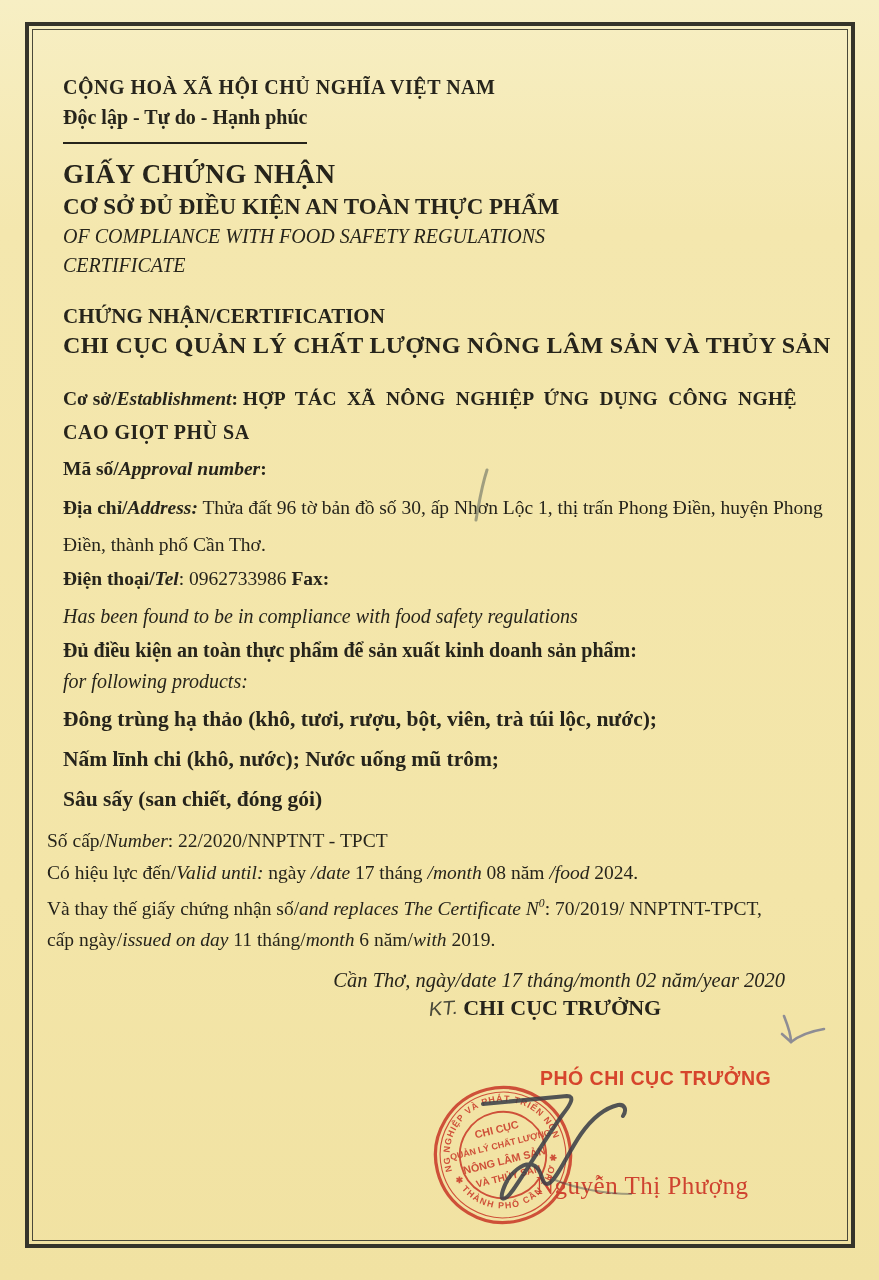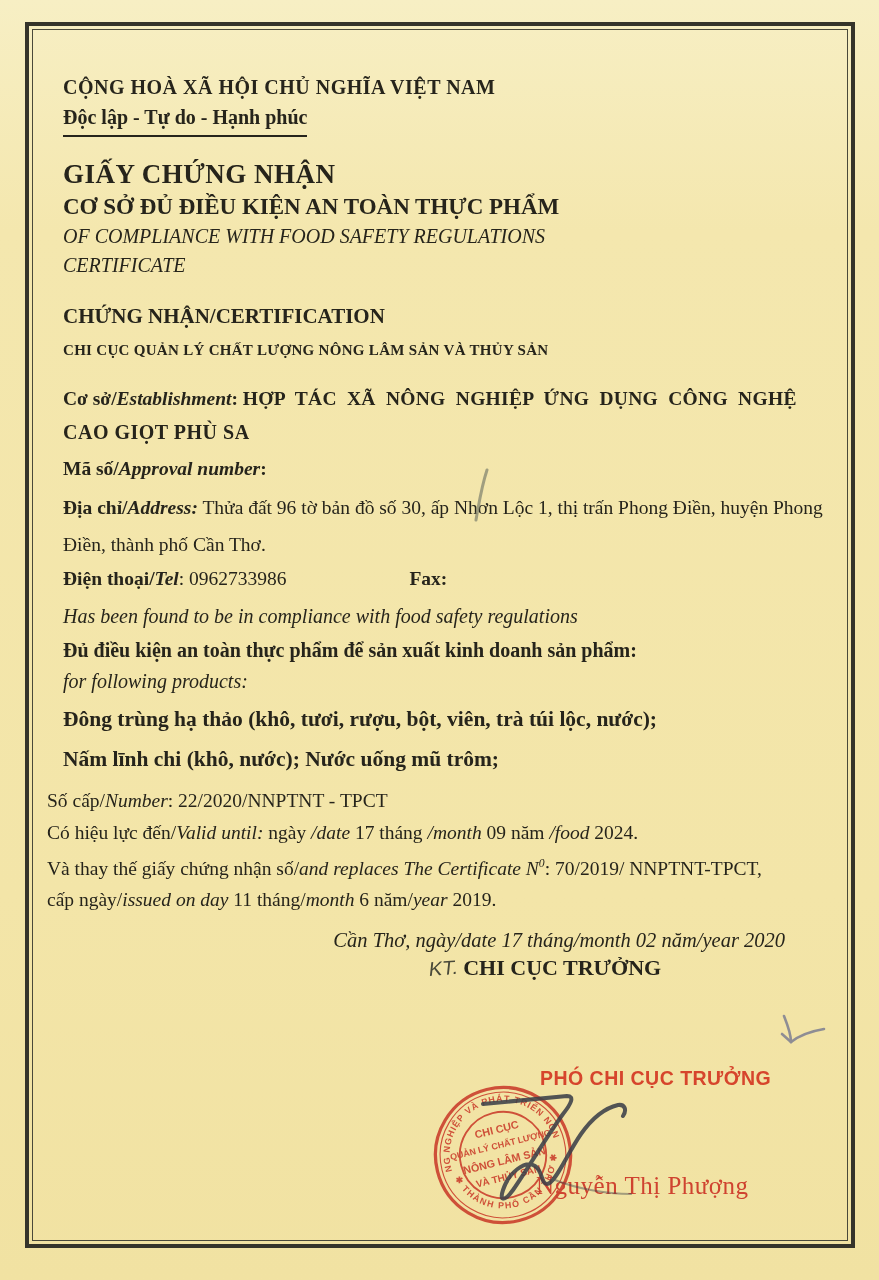--- a/index.html
+++ b/index.html
@@ -20,35 +20,35 @@
     position:absolute;left:25px;top:22px;right:24px;bottom:32px;
     padding:54px 18px 0 38px;box-sizing:border-box;
   }
   .c{}
   .l{text-align:left;}
   .it{font-style:italic;}
   .bd{font-weight:bold;}
   sup{font-size:60%;}
   .nat-title{font-weight:bold;font-size:20px;letter-spacing:.5px;}
   .motto{margin-top:7px;font-weight:bold;font-size:20px;}
-  .motto span{border-bottom:2.5px solid #26241b;padding-bottom:7px;}
+  .motto span{border-bottom:2.5px solid #26241b;padding-bottom:14px;}
   .title1{margin-top:30px;font-weight:bold;font-size:27px;letter-spacing:.5px;}
   .title2{margin-top:4px;font-weight:bold;font-size:23px;}
   .cert-en{margin-top:6px;font-style:italic;font-size:20px;}
   .cert-en2{margin-top:5px;font-style:italic;font-size:20px;}
   .chungnhan{margin-top:27px;font-weight:bold;font-size:21px;}
-  .authority{margin-top:13px;font-weight:bold;font-size:15px;letter-spacing:.3px;}
+  .authority{margin-top:3px;font-weight:bold;font-size:24px;letter-spacing:.3px;}
   .estab{margin-top:25px;font-size:19.5px;line-height:30px;}
   .estab .name{word-spacing:5px;letter-spacing:.3px;}
   .estab2{margin-top:7px;font-weight:bold;font-size:20px;letter-spacing:.5px;}
   .ln{font-size:19.5px;line-height:31px;}
   .approval{margin-top:9px;}
   .address{margin-top:5px;line-height:37px;}
   .phone{margin-top:0;}
-  .phone .fax{display:inline-block;margin-left:118px;}
+  .phone .fax{display:inline-block;}
   .dudieu{margin-top:11px;font-weight:bold;font-size:20px;}
   .hasbeen{margin-top:11px;font-style:italic;font-size:20px;}
   .forprod{margin-top:8px;font-style:italic;font-size:20px;}
   .product{font-weight:bold;font-size:21.5px;margin-top:13px;line-height:27px;}
   .issuance{margin-top:12px;margin-left:-16px;}
   .iss-ln{font-size:19.5px;line-height:31.5px;}
   .dateline{margin-top:13px;font-style:italic;font-size:20.5px;text-align:right;padding-right:52px;}
   .ktline{margin-top:3px;font-size:22px;text-align:center;position:relative;left:95px;}
   .kt{font-family:"Liberation Sans",sans-serif;color:#4a4a3a;display:inline-block;
       transform:skewX(-10deg) rotate(-4deg);font-size:20px;}
@@ -94,26 +94,27 @@
     <span><span class="bd">Điện thoại/</span><span class="it bd">Tel</span><span>: 0962733986</span></span>
     <span class="bd fax">Fax:</span>
   </div>
 
   <div class="c hasbeen">Has been found to be in compliance with food safety regulations</div>
   <div class="c dudieu">Đủ điều kiện an toàn thực phẩm để sản xuất kinh doanh sản phẩm:</div>
   <div class="c forprod">for following products:</div>
 
   <div class="c product">Đông trùng hạ thảo (khô, tươi, rượu, bột, viên, trà túi lộc, nước);</div>
   <div class="c product">Nấm līnh chi (khô, nước); Nước uống mũ trôm;</div>
+  <div class="c product">Sâu sấy (san chiết, đóng gói)</div>
 
   <div class="issuance">
     <div class="l iss-ln"><span>Số cấp/</span><span class="it">Number</span><span>: 22/2020/NNPTNT - TPCT</span></div>
-    <div class="l iss-ln"><span>Có hiệu lực đến/</span><span class="it">Valid until:</span><span> ngày </span><span class="it">/date</span><span> 17 tháng </span><span class="it">/month</span><span> 09 năm </span><span class="it">/food</span><span> 2024.</span></div>
+    <div class="l iss-ln"><span>Có hiệu lực đến/</span><span class="it">Valid until:</span><span> ngày </span><span class="it">/date</span><span> 17 tháng </span><span class="it">/month</span><span> 08 năm </span><span class="it">/food</span><span> 2024.</span></div>
     <div class="l iss-ln"><span>Và thay thế giấy chứng nhận số/</span><span class="it">and replaces The Certificate N</span><sup class="it">0</sup><span>: 70/2019/ NNPTNT-TPCT,</span></div>
-    <div class="l iss-ln"><span>cấp ngày/</span><span class="it">issued on day</span><span> 11 tháng/</span><span class="it">month</span><span> 6 năm/</span><span class="it">year</span><span> 2019.</span></div>
+    <div class="l iss-ln"><span>cấp ngày/</span><span class="it">issued on day</span><span> 11 tháng/</span><span class="it">month</span><span> 6 năm/</span><span class="it">with</span><span> 2019.</span></div>
   </div>
 
   <div class="dateline">Cần Thơ, ngày/date 17 tháng/month 02 năm/year 2020</div>
   <div class="ktline"><span class="kt">KT.</span><span class="bd"> CHI CỤC TRƯỞNG</span></div>
 </div>
 
 <div class="deputy-title">PHÓ CHI CỤC TRƯỞNG</div>
 <div class="signer-name">Nguyễn Thị Phượng</div>
 
 <svg class="stamp" viewBox="-80 -80 160 160">

